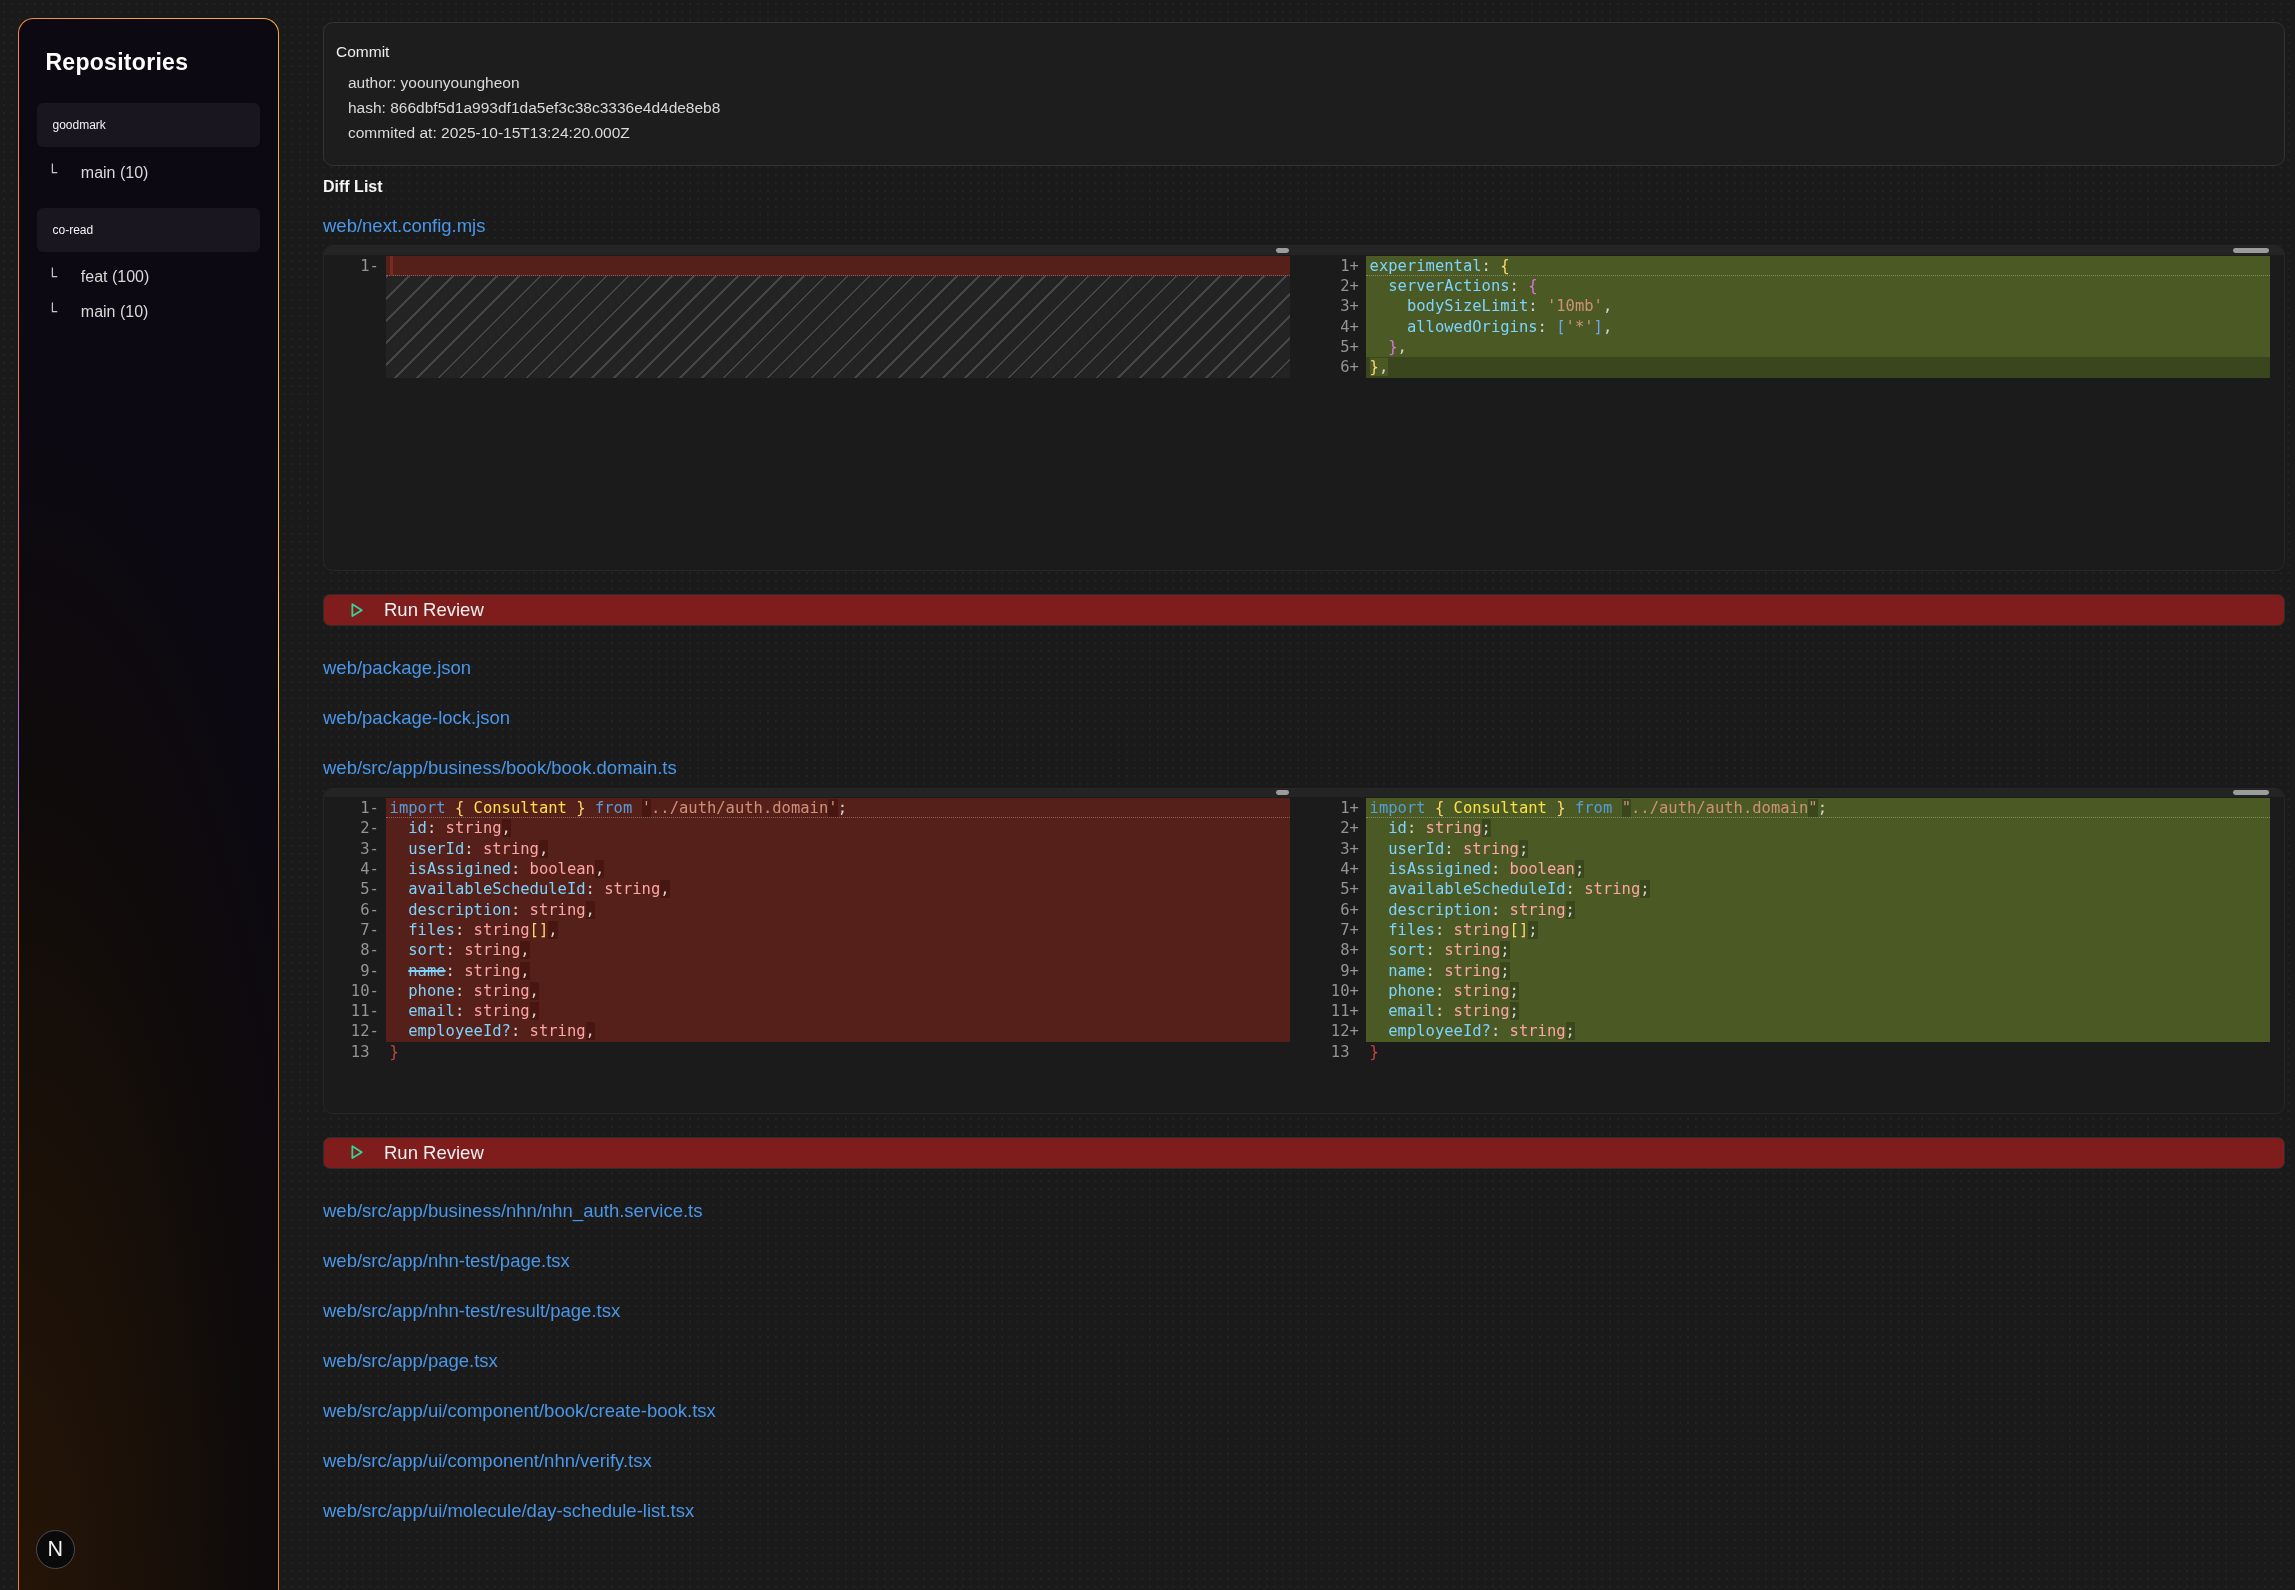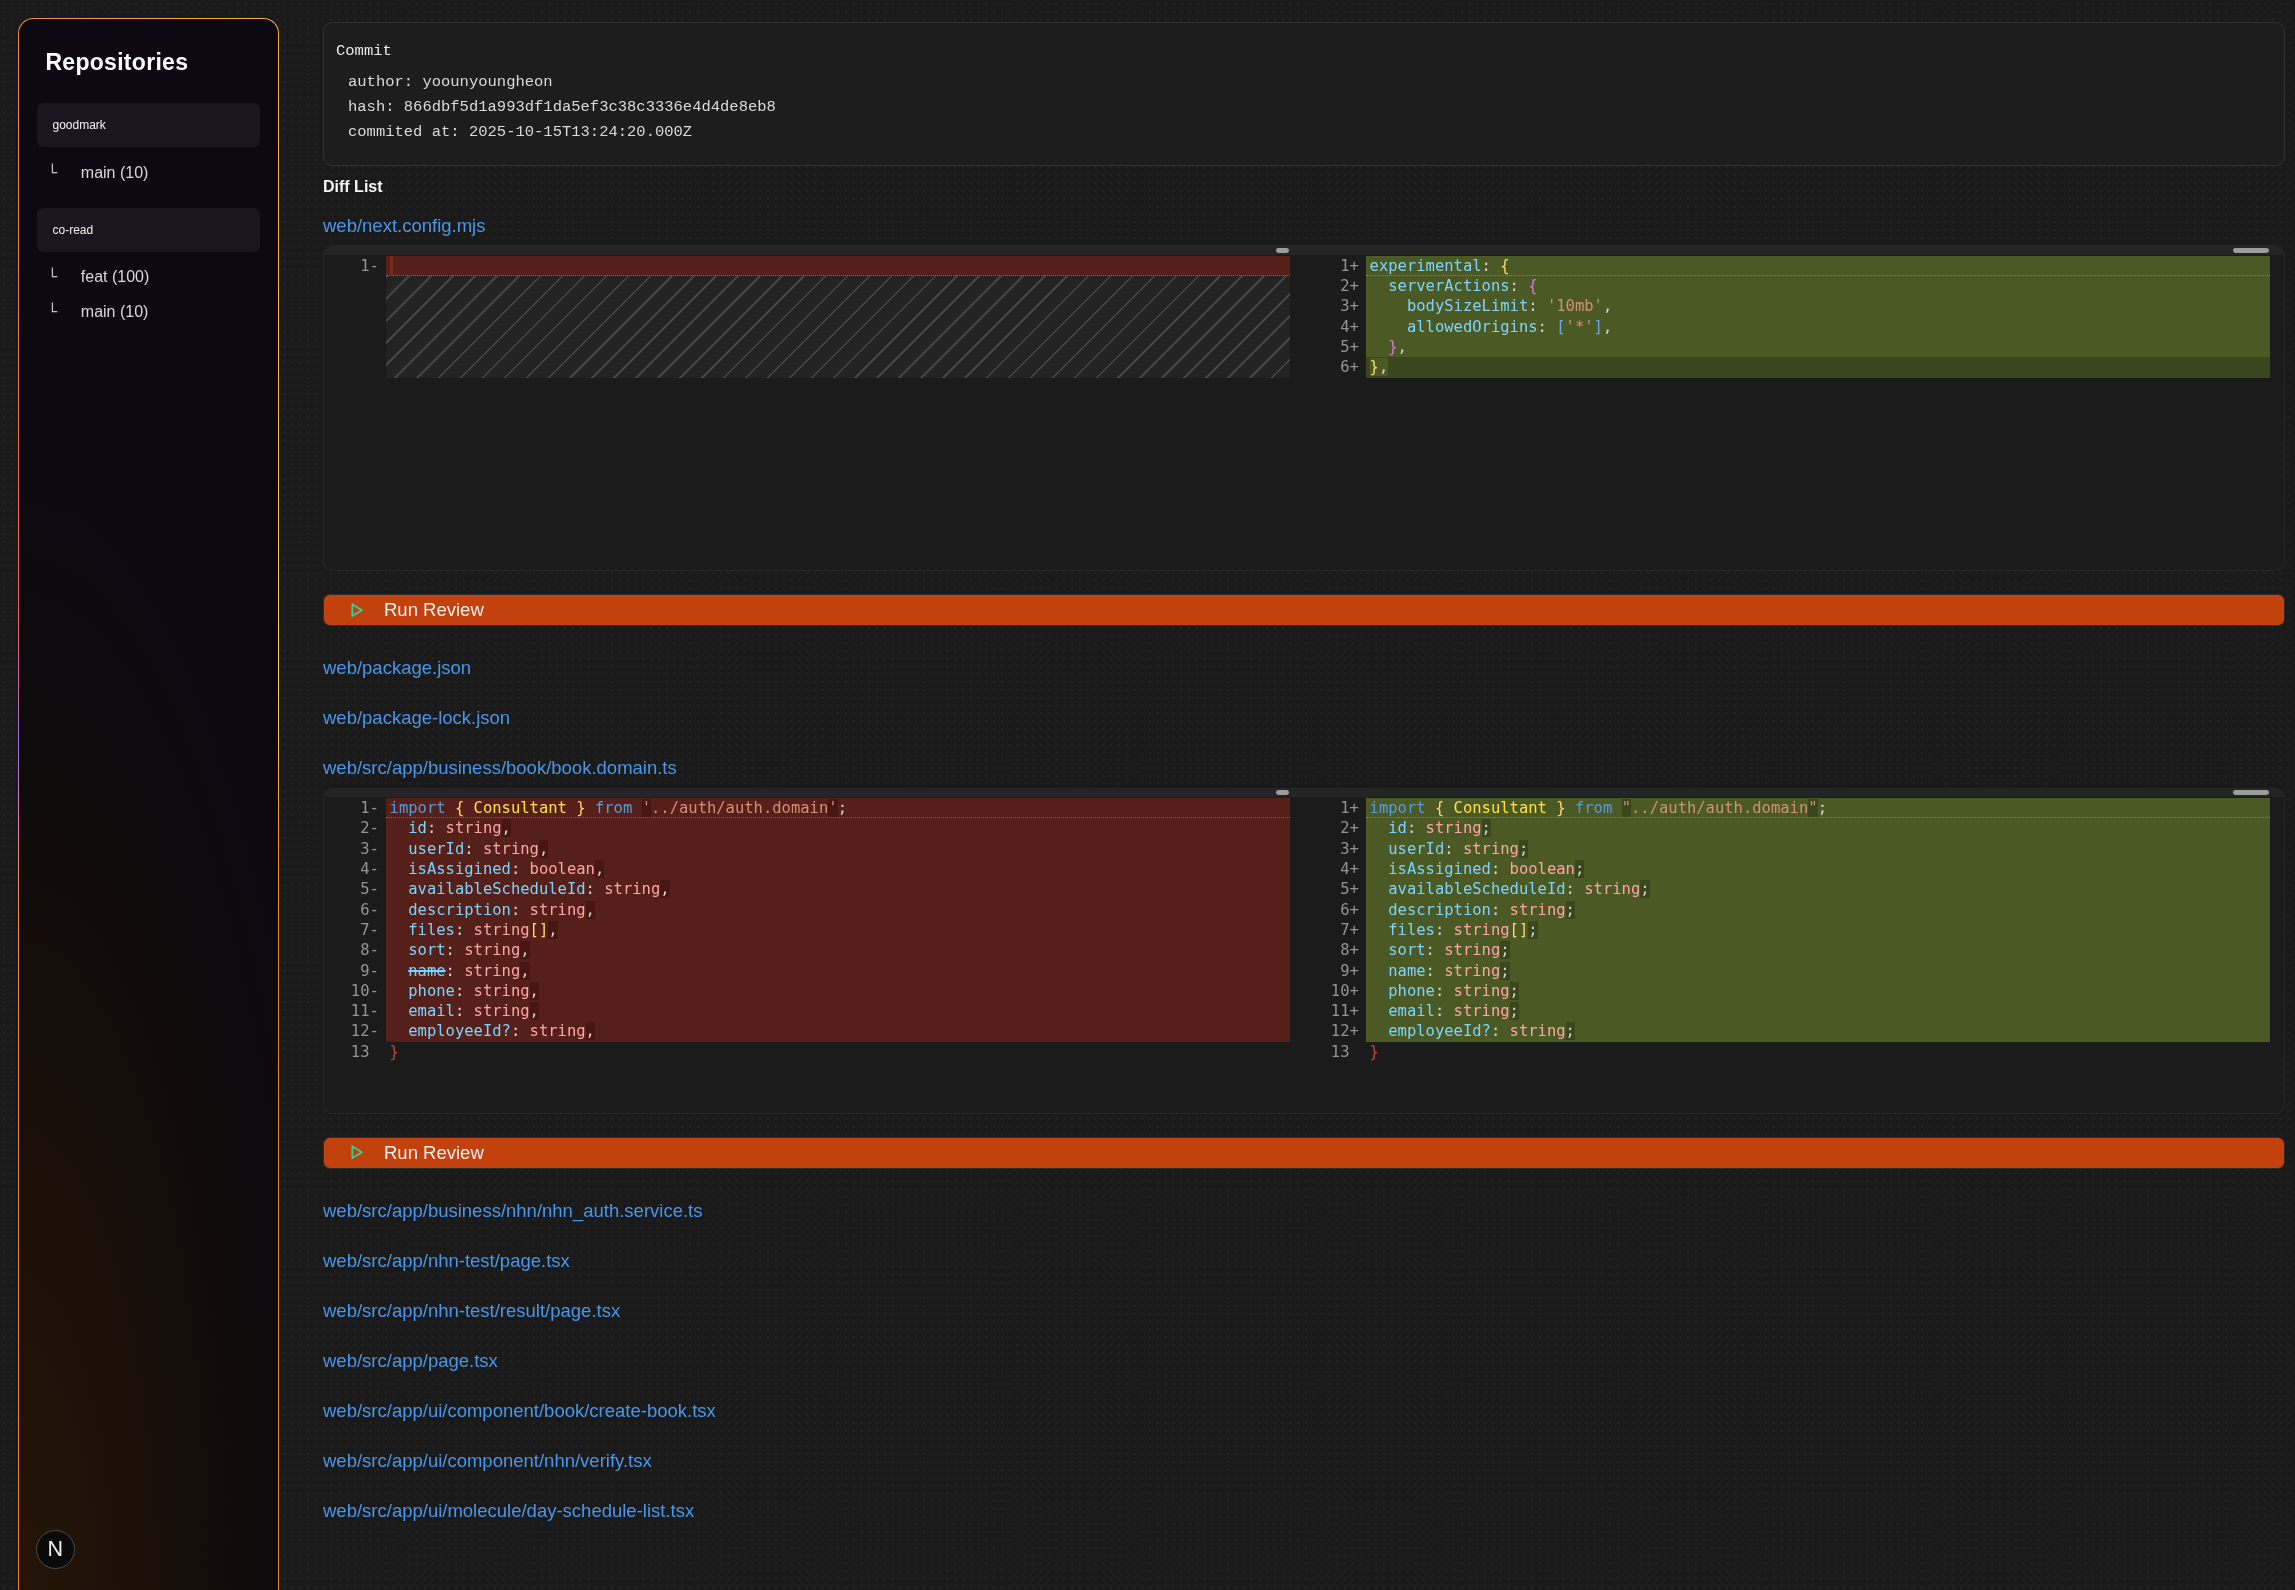--- a/index.html
+++ b/index.html
@@ -41,21 +41,21 @@
     display:flex; align-items:center; justify-content:center;
     color:#f0f0f0; font-size:21.5px; font-weight:400;
   }
 
   
   .main { position:absolute; left:323px; top:0; width:1962px; }
 
   .commit {
     margin-top:22px; background:#1d1d1d; border:1.2px solid #333333; border-radius:9.6px;
     padding:15.5px 18px 20.3px 12px;
-    font-family:Liberation Mono, monospace; font-size:15.5px; color:#dadada;
+    font-family:Liberation Sans, sans-serif; font-size:15.5px; color:#dadada;
   }
   .commit .ctitle { line-height:25px; color:#ececec; margin-bottom:6px; }
   .commit .cline { line-height:25px; margin-left:12px; }
 
   .h-diff { font-size:16px; font-weight:700; color:#f5f5f5; margin-top:12px; }
 
   .filelink {
     display:block; width:max-content; color:#4a96e8; font-size:18.5px;
     margin-top:19px; text-decoration:none; cursor:pointer;
   }
@@ -100,21 +100,21 @@
   .t-b1  { color:#ffd76b; }
   .t-b2  { color:#d678d6; }
   .t-b3  { color:#6ca6e8; }
   .t-err { color:#c4453e; }
   .strike { text-decoration:line-through; text-decoration-thickness:1.8px; }
 
   
   .run {
     margin-top:23px; width:100%; height:32px;
     display:flex; align-items:center; gap:18px; padding-left:23px;
-    background:#c2410c; border:1.2px solid #2d2d2d; border-radius:7.2px;
+    background:#7f1d1d; border:1.2px solid #2d2d2d; border-radius:7.2px;
     color:#f0f0f0; font-size:18.5px; font-family:"Liberation Sans", sans-serif;
     cursor:pointer; text-align:left;
   }
   .run .play { display:flex; align-items:center; }
   .run .play svg path { stroke:#34d399; }
 </style>
 </head>
 <body>
 
 <aside class="sidebar">

